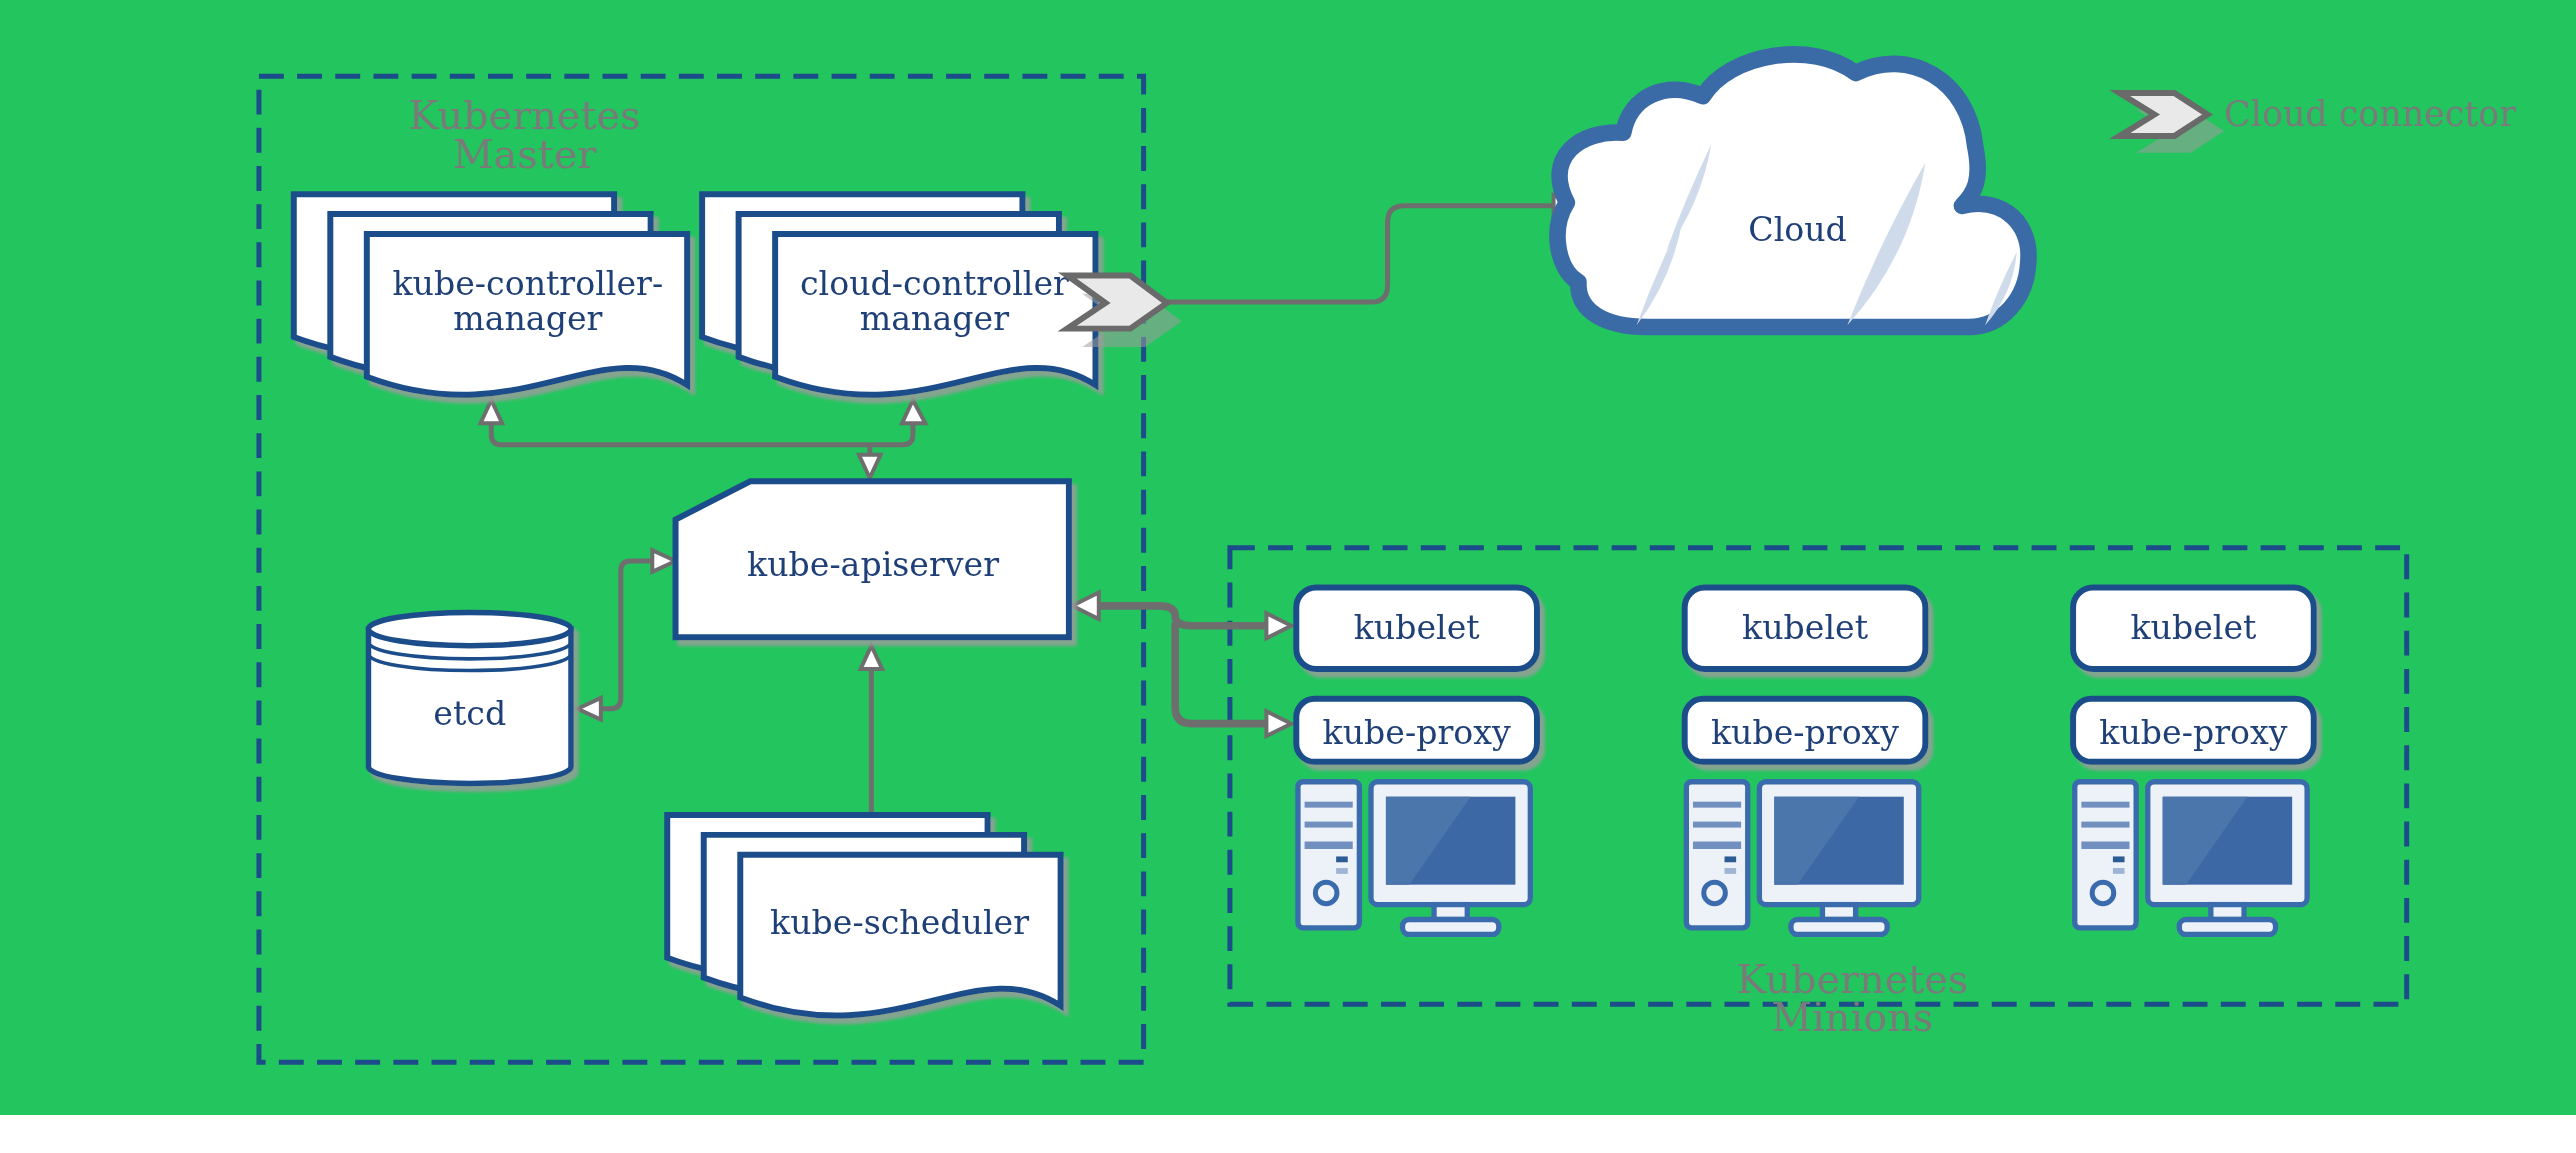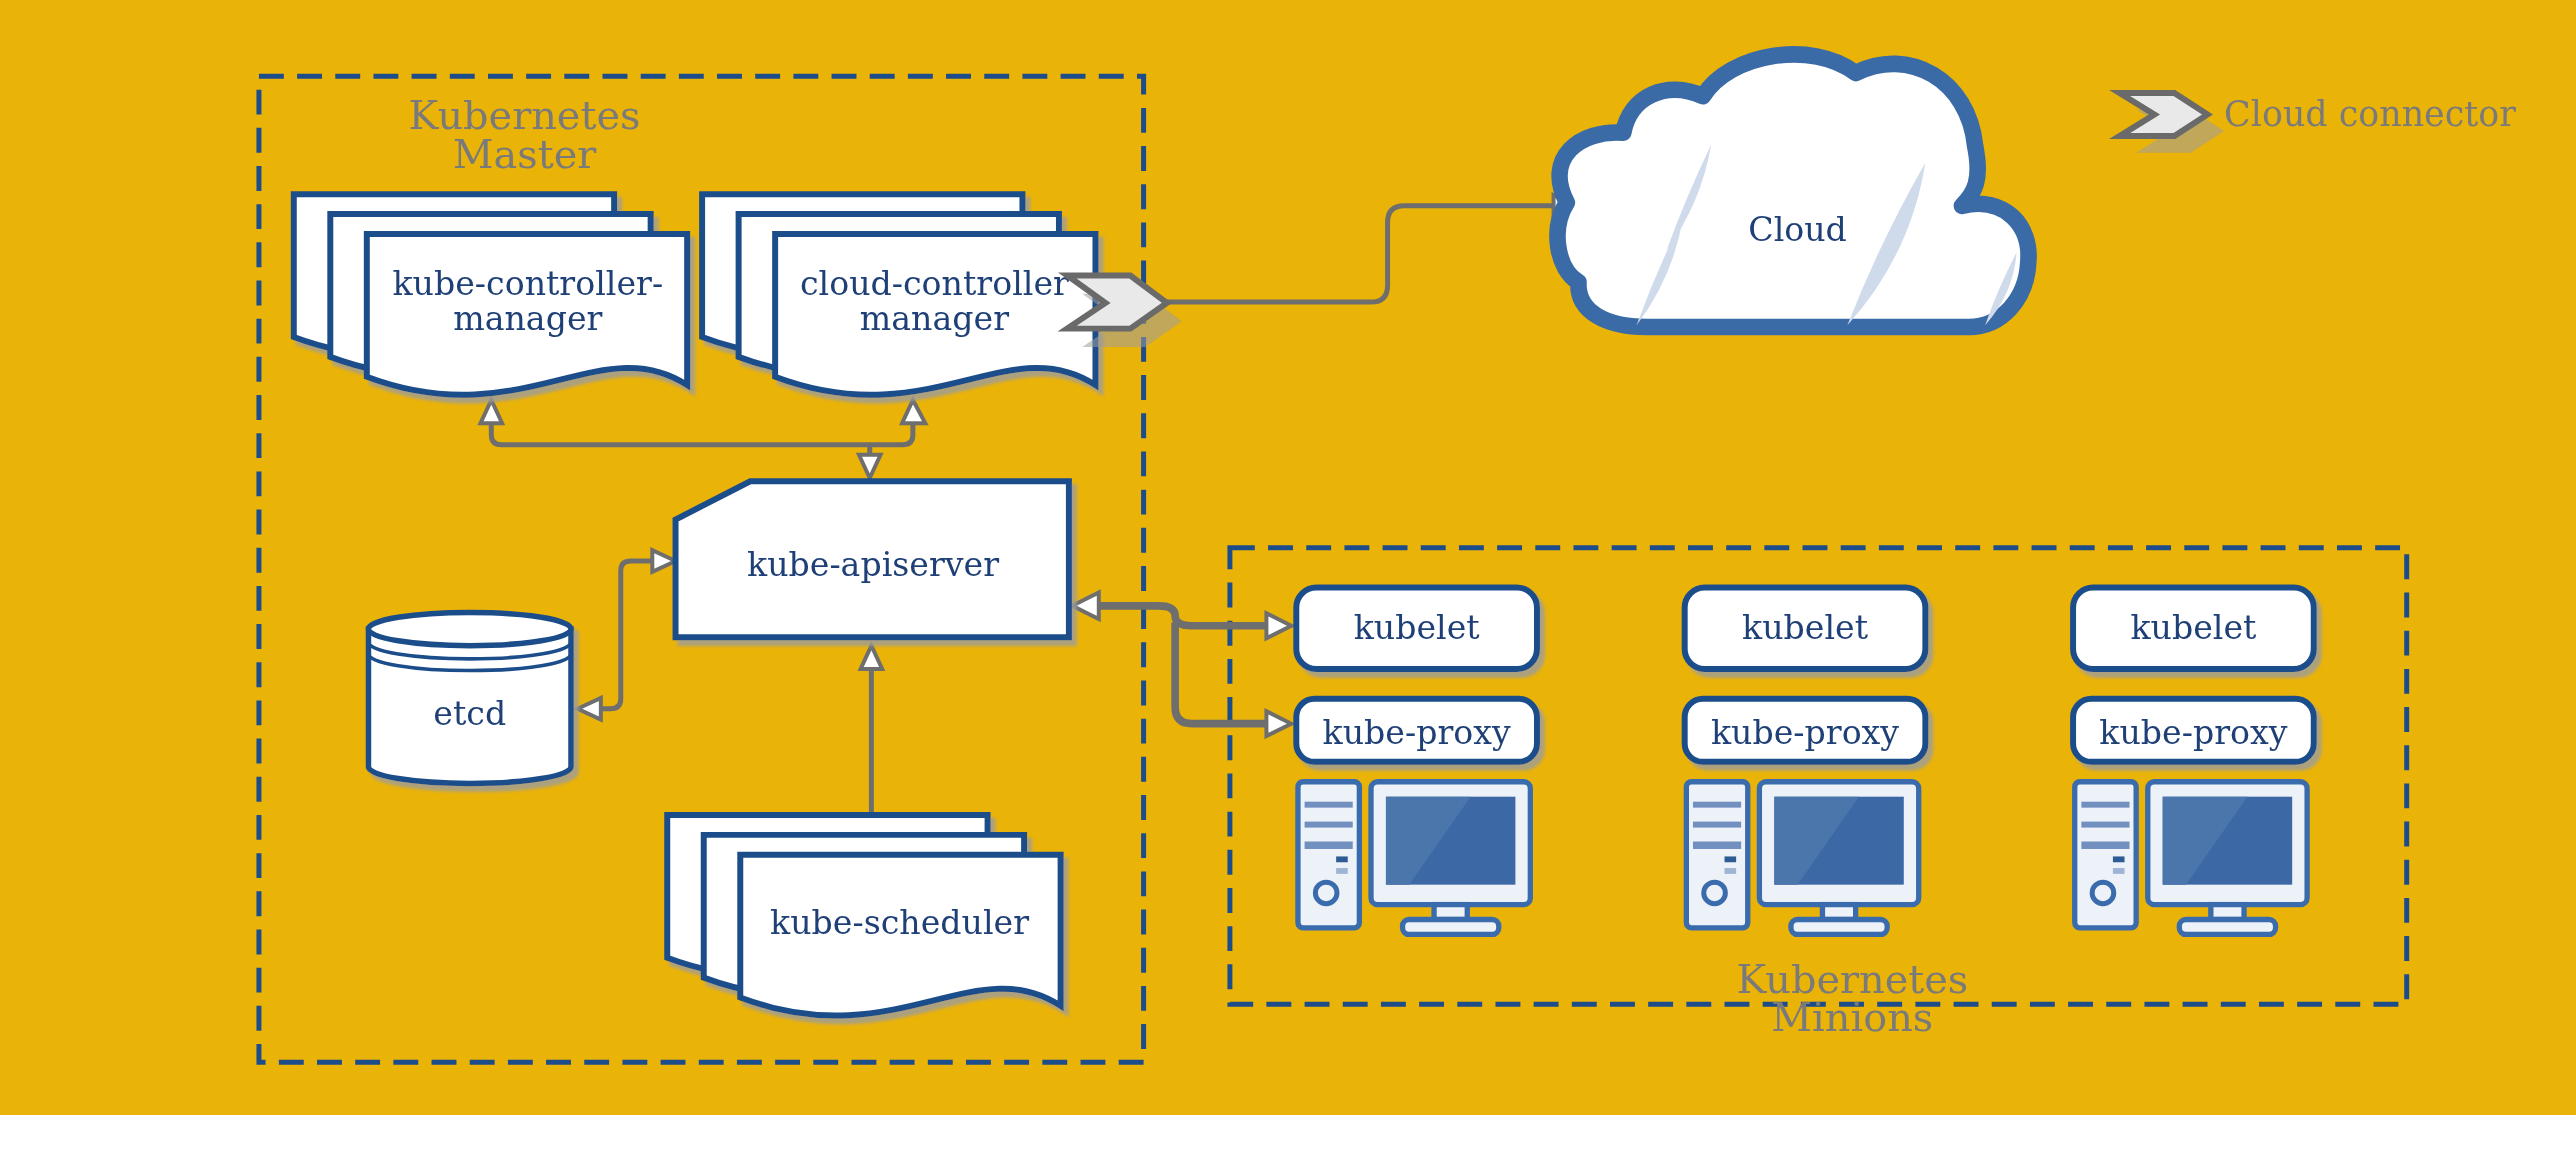--- a/index.html
+++ b/index.html
@@ -3,21 +3,21 @@
 <meta charset="utf-8">
 <style>
   :root{
     --navy-border:#1e4e8b; --navy-text:#1f4077; --gray-text:#7a7a7a;
     --connector:#6e6e6e; --cloud-stroke:#3a6ba6; --icon-blue:#3a6cad;
     --screen-blue:#3c68a6; --screen-highlight:#4b76ac; --icon-fill:#edf1f8;
     --stripe-blue:#7190bf; --crescent:#cfdbeb; --chevron-fill:#e9e9e9;
     --chevron-stroke:#6a6a6a; --dashed-border:#1d4c8a; --white:#ffffff;
   }
   html,body{margin:0;padding:0;background:#fff;}
-  .canvas{width:100%;background:#eab308;}
+  .canvas{width:100%;background:#22c55e;}
   svg{display:block;width:100%;height:auto;}
   text{font-family:"DejaVu Serif","Liberation Serif",serif;}
   .node-label{fill:var(--navy-text);font-size:20px;text-anchor:middle;}
   .cluster-label{fill:var(--gray-text);font-size:24px;text-anchor:middle;}
   .legend-label{fill:var(--gray-text);font-size:21px;text-anchor:start;}
   .doc{fill:var(--white);stroke:var(--navy-border);stroke-width:3.6;}
   .boxnode{fill:var(--white);stroke:var(--navy-border);stroke-width:3.6;}
   .cylpart{fill:var(--white);stroke:var(--navy-border);stroke-width:3.3;}
   .cylrim{fill:none;stroke:var(--navy-border);stroke-width:2.2;}
   .dashedbox{fill:none;stroke:var(--dashed-border);stroke-width:3;stroke-dasharray:15 8;}

